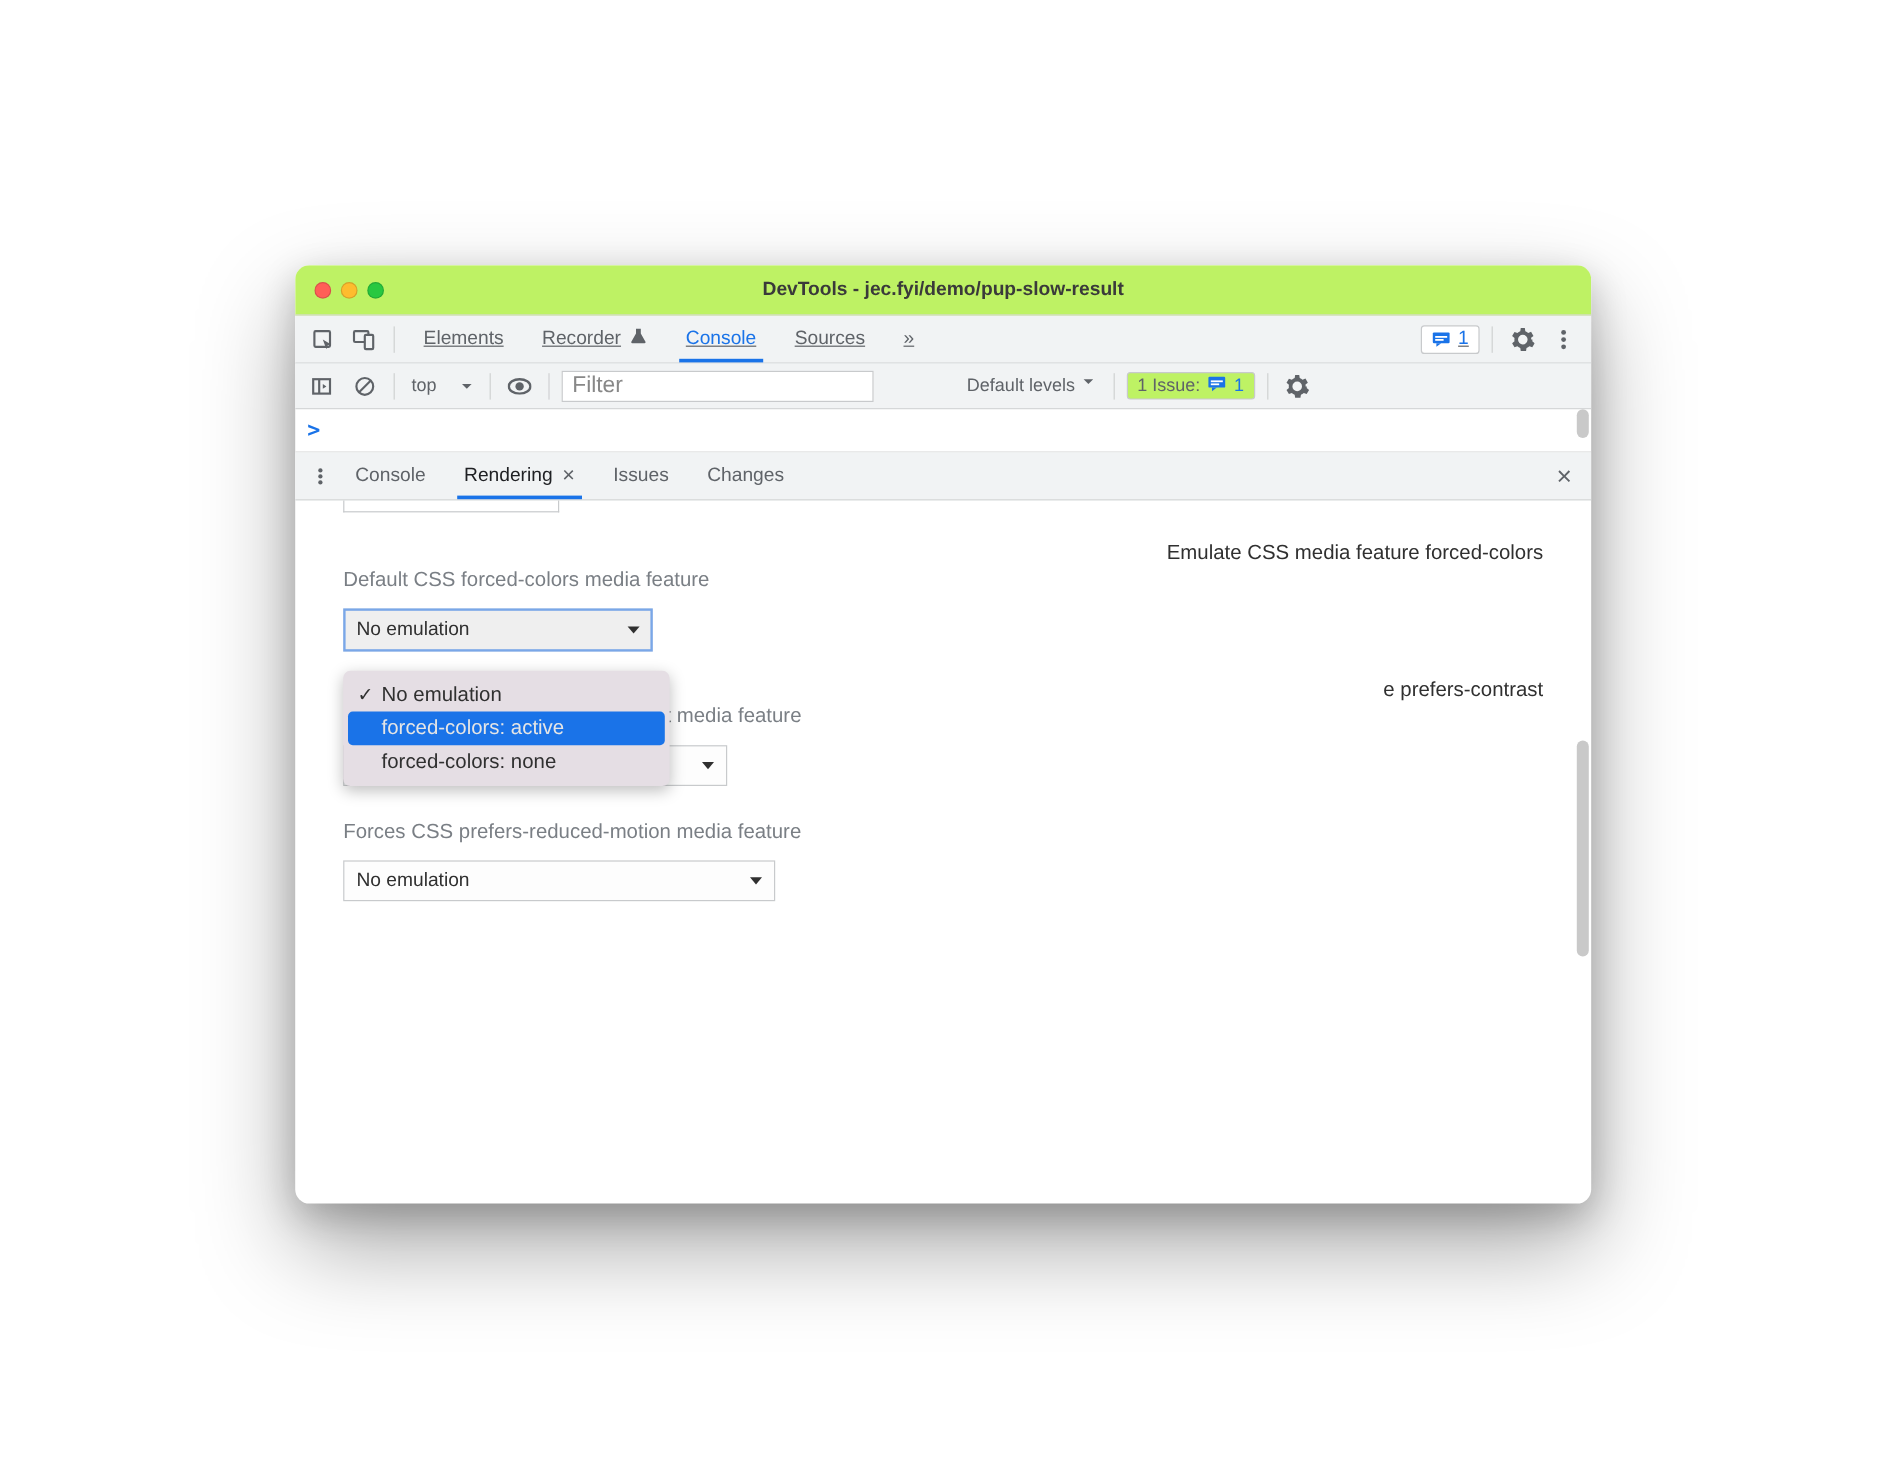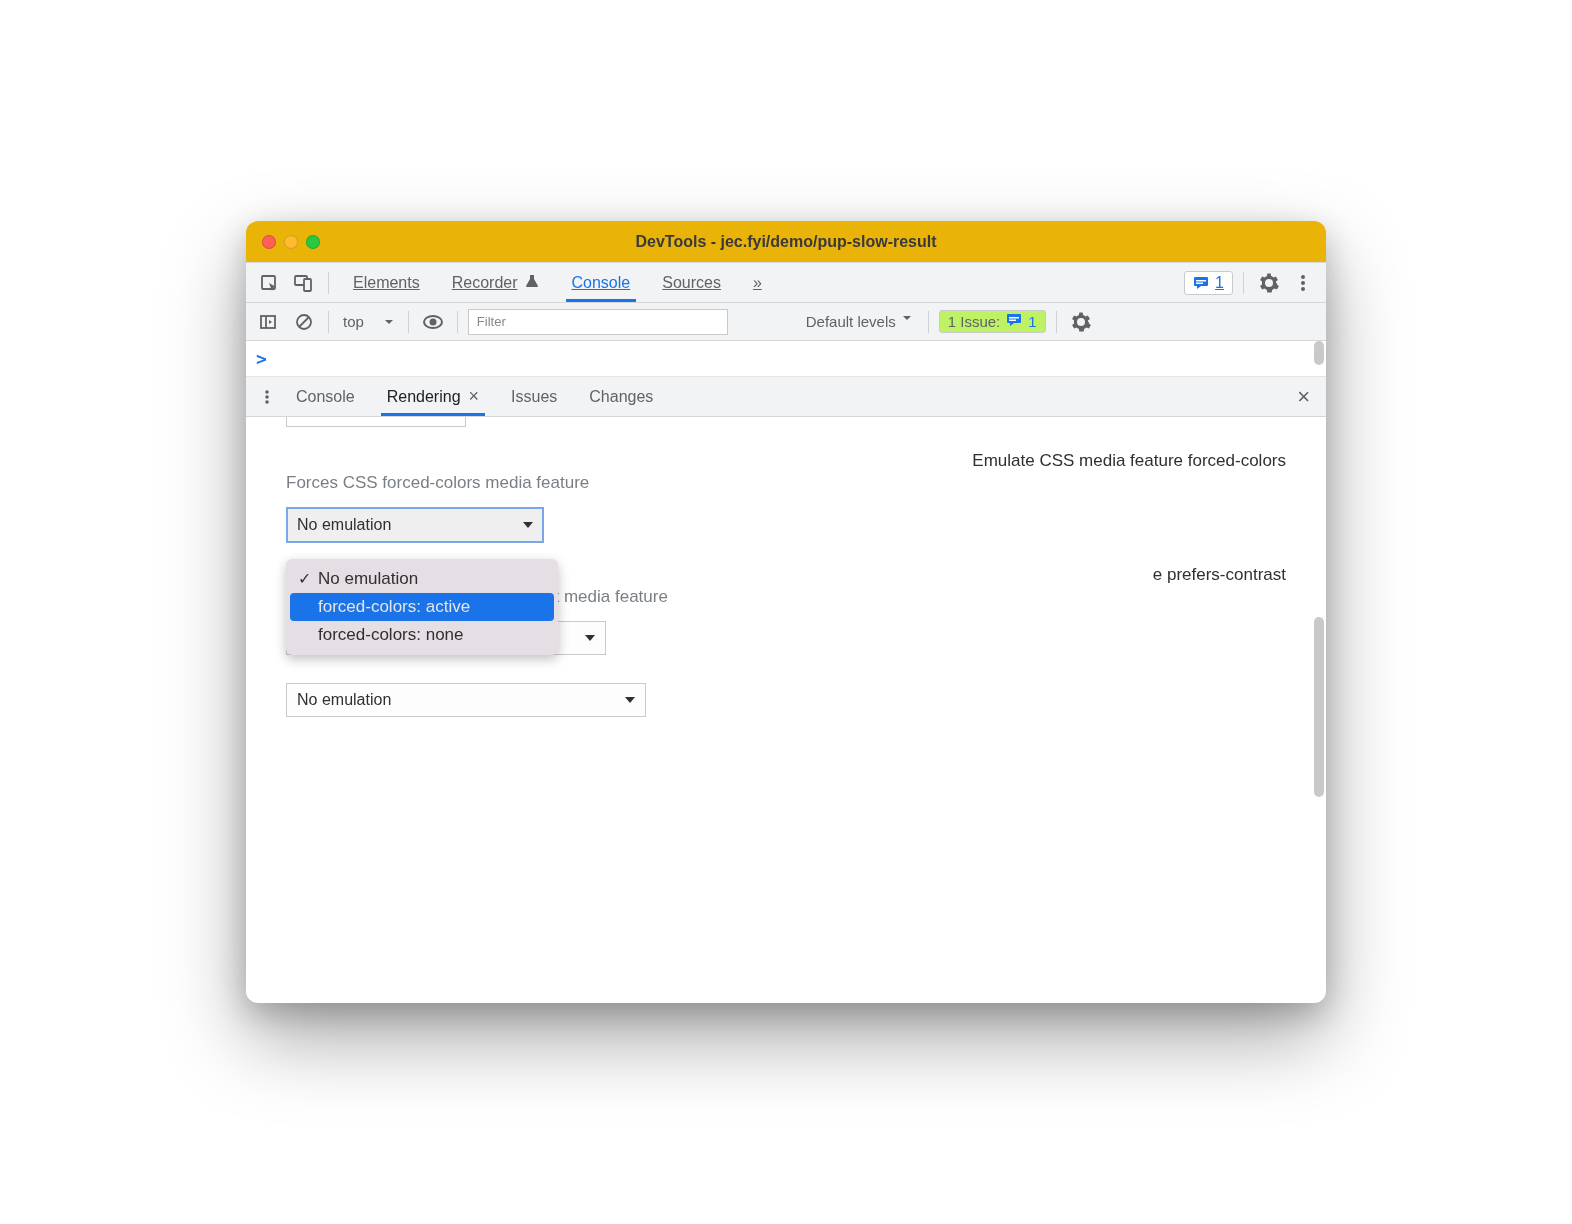--- a/index.html
+++ b/index.html
@@ -20,21 +20,21 @@
     background: #fff;
     box-shadow: 0 35px 80px rgba(0,0,0,0.35), 0 10px 30px rgba(0,0,0,0.2);
     overflow: hidden;
     display: flex; flex-direction: column;
     position: relative;
   }
 
   
   .titlebar {
     height: 42px;
-    background: #eab308;
+    background: #bef264;
     border-bottom: 1px solid #d9d9d9;
     display: flex; align-items: center;
     position: relative;
     flex: 0 0 auto;
   }
   .traffic { display: flex; gap: 8px; padding-left: 16px; }
   .dot { width: 14px; height: 14px; border-radius: 50%; border: 0.5px solid rgba(0,0,0,0.15); }
   .dot.red { background: #ff5f57; }
   .dot.yellow { background: #febc2e; }
   .dot.green { background: #28c840; }
@@ -87,21 +87,21 @@
     padding: 0 8px;
     font-size: 15px; color: #5f6368;
     flex: 0 0 auto;
   }
   .console-toolbar .iconbtn { width: 28px; height: 28px; display: flex; align-items: center; justify-content: center; }
   .console-toolbar .vsep { width: 1px; height: 22px; background: #cfd1d2; margin: 0 2px; }
   .ctx { display: flex; align-items: center; gap: 20px; padding: 0 4px; }
   .filterbox {
     border: 1px solid #c8cacc; background: #fff;
     height: 26px; width: 260px; padding: 2px 8px;
-    font-size: 13px; color: #5f6368; display: flex; align-items: center;
+    font-size: 19px; color: #5f6368; display: flex; align-items: center;
   }
   .levelbox, .issuebox {
     display: flex; gap: 6px;
     color: #5f6368; padding: 0 6px;
   }
   .issuebox {
     border: 1px solid #c8cacc; border-radius: 3px; background: #bef264;
     padding: 2px 8px;
   }
   .issuebox .blue { color: #1a73e8; }
@@ -367,37 +367,38 @@
   </div>
 
   <div class="drawer-content">
     <div class="scrollbar"></div>
 
     <div class="scrollable-inner">
       <div class="partial-top-box"></div>
 
       <div class="section">
         <div class="sec-title">Emulate CSS media feature forced-colors</div>
-        <div class="sec-desc">Forces CSS forced-colors media feature</div>
+        <div class="sec-desc">Default CSS forced-colors media feature</div>
         <div class="selectbox focused" style="width:258px">
           <span>No emulation</span>
           <span class="tri"></span>
         </div>
       </div>
 
       <div class="section" style="margin-top:-6px">
         <div class="sec-title" style="margin-left:260px">e prefers-contrast</div>
         <div class="sec-desc" style="margin-left:260px">st media feature</div>
         <div class="selectbox" style="width:320px">
           <span>No emulation</span>
           <span class="tri"></span>
         </div>
       </div>
 
       <div class="section">
+        <div class="sec-desc">Forces CSS prefers-reduced-motion media feature</div>
         <div class="selectbox" style="width:360px">
           <span>No emulation</span>
           <span class="tri"></span>
         </div>
       </div>
 
     </div>
 
     <div class="dropdown">
       <div class="opt">

